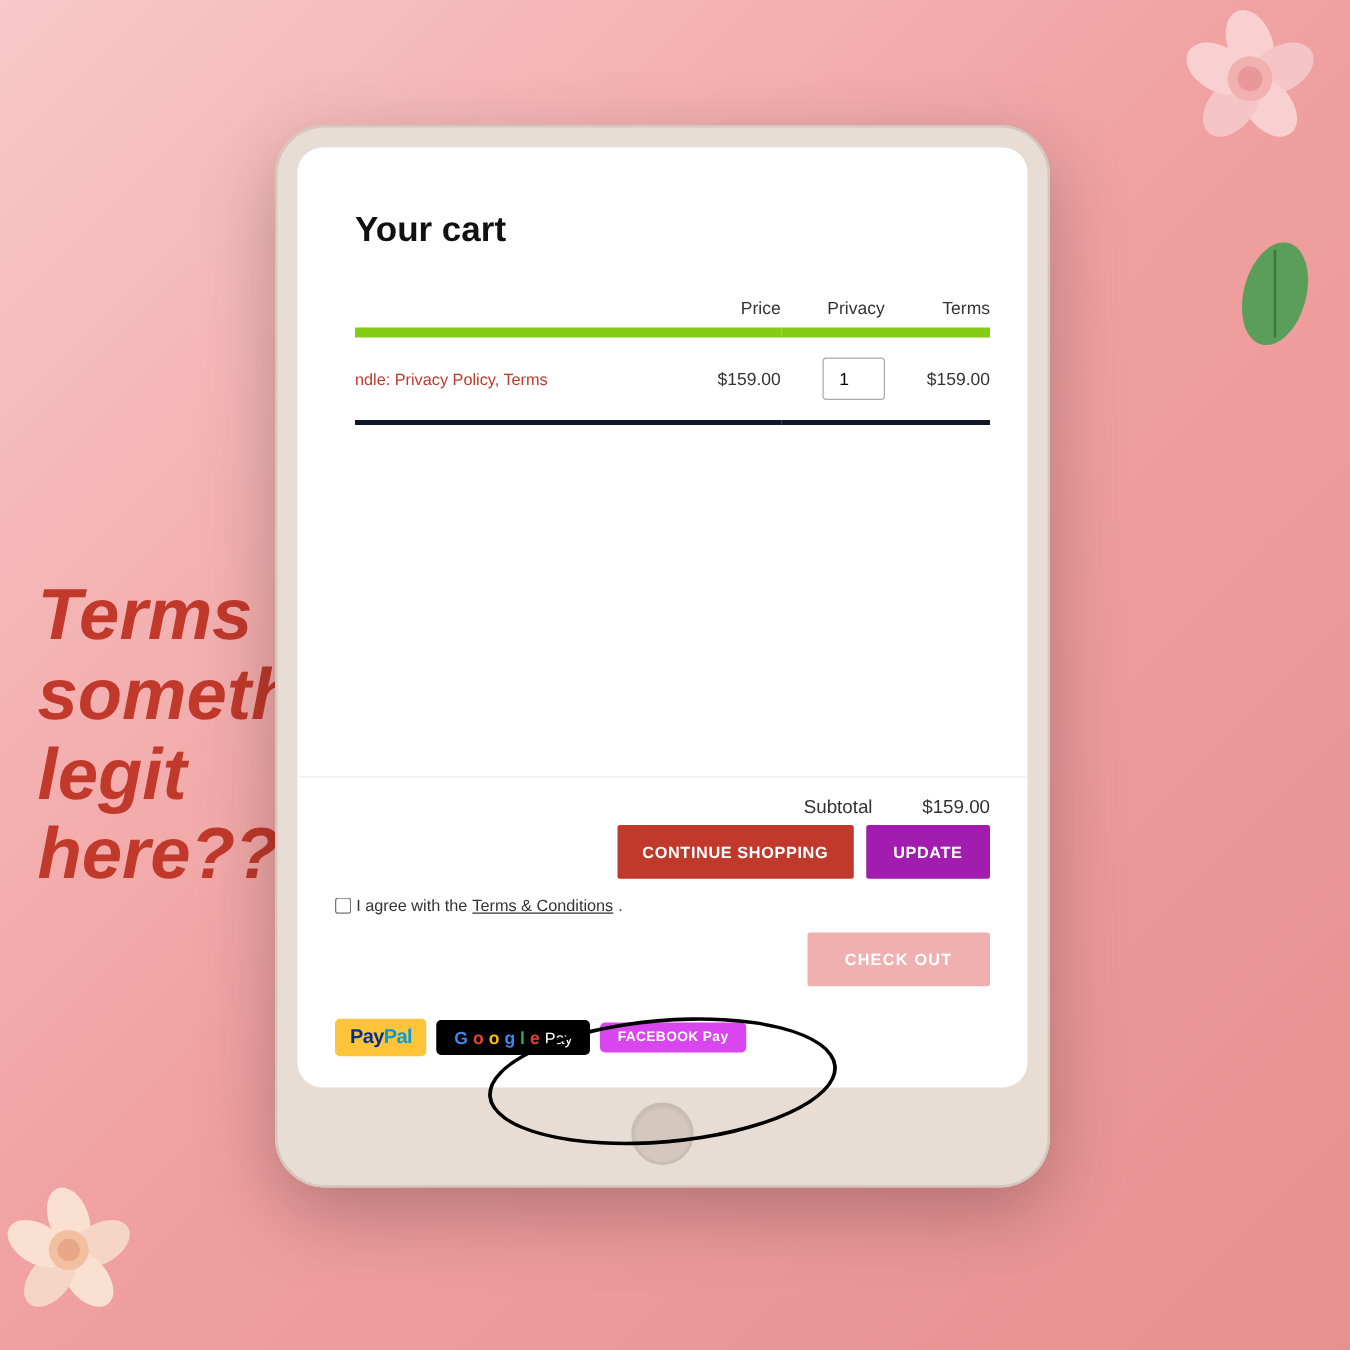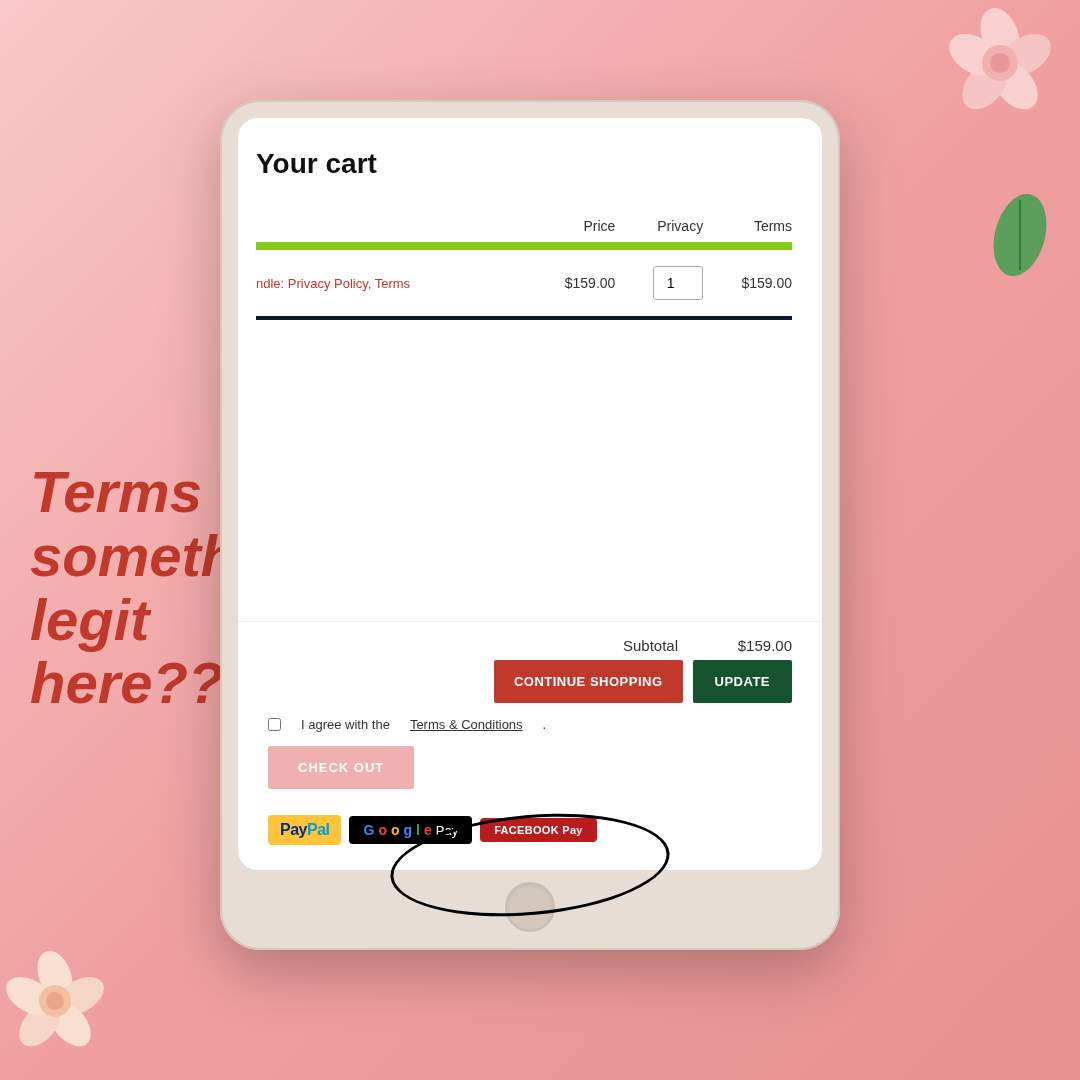--- a/index.html
+++ b/index.html
@@ -52,23 +52,24 @@
       height: 50px;
       border-radius: 50%;
       background: #d4c8be;
       border: 2px solid #c8bdb3;
       margin-top: 12px;
       box-shadow: inset 0 1px 3px rgba(0,0,0,0.1);
     }
 
     
     .cart-content {
-      padding: 30px 30px 20px 18px;
+      padding: 30px 30px 20px 46px;
       flex: 1;
       overflow-y: auto;
+      margin-top: 20px;
     }
 
     .cart-title {
       font-size: 28px;
       font-weight: 800;
       color: #111;
       margin-bottom: 30px;
     }
 
     .cart-table {
@@ -123,21 +124,21 @@
     
     .cart-summary {
       padding: 15px 30px;
       border-top: 1px solid #eee;
     }
 
     .subtotal-row {
       display: flex;
       justify-content: flex-end;
       align-items: center;
-      gap: 44px;
+      gap: 24px;
       margin-bottom: 6px;
     }
 
     .subtotal-label {
       font-size: 15px;
       font-weight: 500;
       color: #333;
     }
 
     .subtotal-value {
@@ -171,49 +172,49 @@
       font-size: 13px;
       font-weight: 700;
       letter-spacing: 0.5px;
       cursor: pointer;
       border-radius: 2px;
       text-transform: uppercase;
       text-align: right;
     }
 
     .btn-update {
-      background: #14532d;
+      background: #a21caf;
       color: white;
       border: none;
       padding: 14px 22px;
       font-size: 13px;
       font-weight: 700;
       letter-spacing: 0.5px;
       cursor: pointer;
       border-radius: 2px;
       text-transform: uppercase;
     }
 
     .terms-row {
       display: flex;
       align-items: center;
-      gap: 20px;
+      gap: 4px;
       margin-bottom: 14px;
       font-size: 13px;
       color: #333;
     }
 
     .terms-row a {
       color: #333;
       text-decoration: underline;
     }
 
     .checkout-row {
       display: flex;
-      justify-content: flex-start;
+      justify-content: flex-end;
       margin-bottom: 16px;
     }
 
     .btn-checkout {
       background: #f0b0b0;
       color: white;
       border: none;
       padding: 14px 30px;
       font-size: 13px;
       font-weight: 700;
@@ -261,21 +262,21 @@
     .payment-gpay .g-b { color: #4285f4; }
     .payment-gpay .g-y { color: #fbbc05; }
     .payment-gpay .g-g { color: #34a853; }
     .payment-gpay .pay-text {
       color: white;
       font-size: 13px;
       font-weight: 500;
     }
 
     .payment-facebook {
-      background: #b91c1c;
+      background: #d946ef;
       border-radius: 4px;
       padding: 6px 14px;
       color: white;
       font-size: 11px;
       font-weight: 700;
       letter-spacing: 0.3px;
     }
 
     
     .overlay-text {

